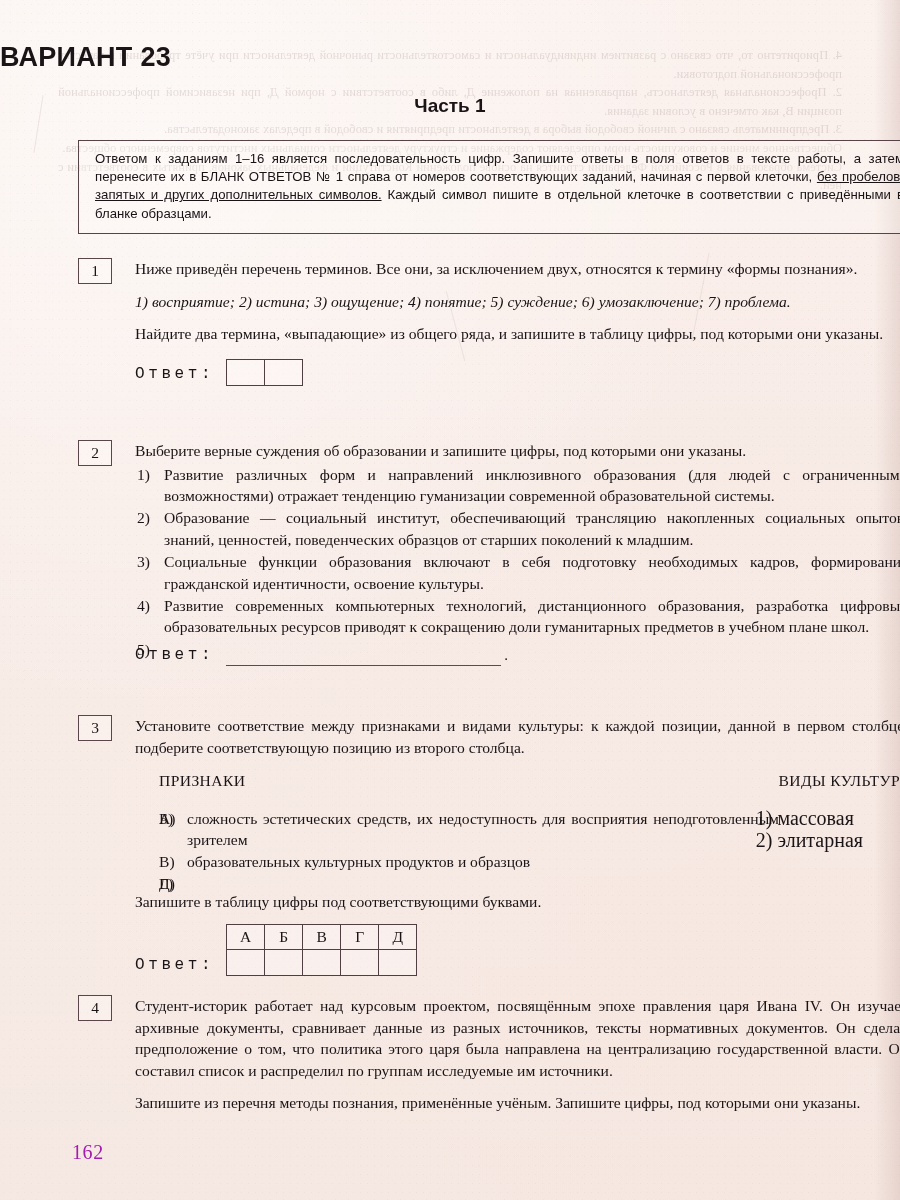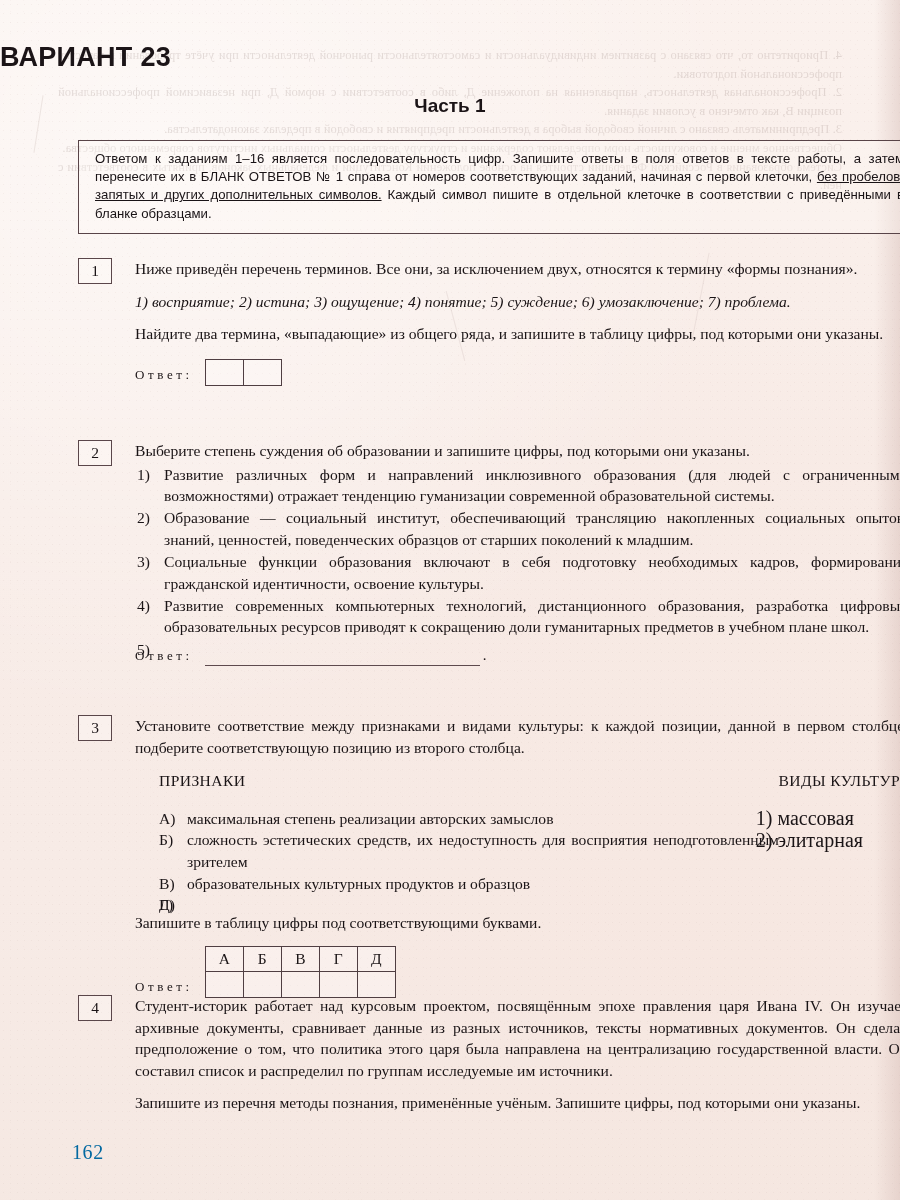--- a/index.html
+++ b/index.html
@@ -164,24 +164,25 @@
   .lets li {
     position: relative;
     padding-left: 28px;
     line-height: 21.6px;
   }
   .lets li .mk { position: absolute; left: 0; top: 0; }
 
   
   .ans-row { display: flex; align-items: flex-end; margin-top: 10px; }
   .ans-lbl {
-    font-size: 13px;
+    font-size: 16px;
     letter-spacing: 3.6px;
     padding-right: 12px;
     white-space: nowrap;
+    font-family: Liberation Mono, monospace;
   }
   .ans-line {
     flex: 0 0 275px;
     border-bottom: 1.3px solid #5e4a4e;
     height: 15px;
   }
   .ans-dot { padding-left: 3px; font-size: 15px; }
 
   
   .cellbox { border-collapse: collapse; }
@@ -217,21 +218,21 @@
     white-space: nowrap;
   }
   .col-left-items { margin-top: 16px; margin-left: 24px; width: 620px; }
 
   .pageno {
     position: absolute;
     left: 72px;
     top: 1141px;
     font-family: "Liberation Serif", serif;
     font-size: 20px;
-    color: #0369a1;
+    color: #a21caf;
     letter-spacing: .6px;
     text-align: center;
   }
 
   
   .binding {
     position: absolute;
     top: 0; right: 0;
     width: 26px; height: 1200px;
     background: linear-gradient(to right, rgba(214,189,183,0) 0%, rgba(206,178,172,.38) 100%);
@@ -280,21 +281,21 @@
           </tr>
         </tbody>
           </table>
       </div>
     </div>
   </div>
 
   <div class="task" style="top:440px;">
     <div class="tasknum">2</div>
     <div class="tbody">
-      <p><span>Выберите степень суждения об образовании и запишите </span><span class="b">цифры</span><span>, под которыми они указаны.</span></p>
+      <p><span>Выберите верные суждения об образовании и запишите </span><span class="b">цифры</span><span>, под которыми они указаны.</span></p>
 
       <ul class="opts">
         <li><span class="mk">1)</span><span>Развитие различных форм и направлений инклюзивного образования (для людей с ограниченными возможностями) отражает тенденцию гуманизации современной образовательной системы.</span></li>
         <li><span class="mk">2)</span><span>Образование — социальный институт, обеспечивающий трансляцию накопленных социальных опытов, знаний, ценностей, поведенческих образцов от старших поколений к младшим.</span></li>
         <li><span class="mk">3)</span><span>Социальные функции образования включают в себя подготовку необходимых кадров, формирование гражданской идентичности, освоение культуры.</span></li>
         <li><span class="mk">4)</span><span>Развитие современных компьютерных технологий, дистанционного образования, разработка цифровых образовательных ресурсов приводят к сокращению доли гуманитарных предметов в учебном плане школ.</span></li>
         <li><span class="mk">5)</span></li>
       </ul>
 
       <div class="ans-row" style="margin-top:7px;">
@@ -313,21 +314,21 @@
       <div class="cols">
         <div class="colhdr-l">ПРИЗНАКИ</div>
         <div class="colhdr-r">ВИДЫ КУЛЬТУРЫ</div>
 
         <div class="col-right-items">
           <div><span>1)</span>&nbsp;<span>массовая</span></div>
           <div><span>2)</span>&nbsp;<span>элитарная</span></div>
         </div>
 
         <ul class="lets col-left-items">
-          <li><span class="mk">А)</span><span>максимальная степень реализации авторских замыслов</span></li>
+          <li><span class="mk">А)</span></li>
           <li><span class="mk">Б)</span><span>сложность эстетических средств, их недоступность для восприятия неподготовленным зрителем</span></li>
           <li><span class="mk">В)</span><span>образовательных культурных продуктов и образцов</span></li>
           <li><span class="mk">Г)</span></li>
           <li><span class="mk">Д)</span></li>
         </ul>
       </div>
 
       <p style="margin-top:18px;">Запишите в таблицу цифры под соответствующими буквами.</p>
 
       <div class="ans-row" style="margin-top:12px;">

